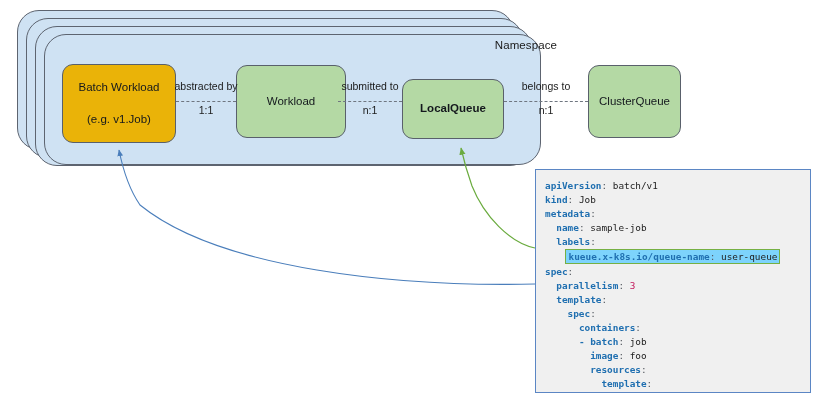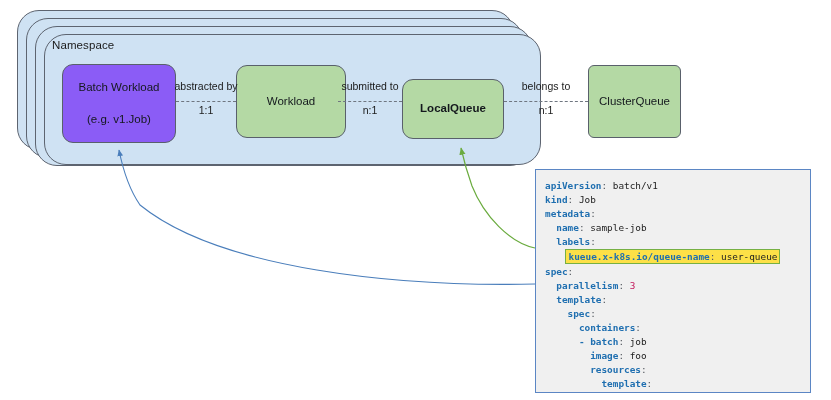--- a/index.html
+++ b/index.html
@@ -33,51 +33,51 @@
     left: 44px; top: 34px;
     width: 497px; height: 131px;
     border: 1.3px solid #5d6470;
     background: #cfe2f3;
     border-radius: 22px;
     box-sizing: border-box;
   }
 
   .ns-title {
     position: absolute;
-    left: 52px;
+    left: 60px;
     top: 39px;
     width: 497px;
-    text-align: left;
+    text-align: right;
     font-size: 11.5px;
     color: #1a1a1a;
     letter-spacing: .1px;
   }
 
   
   .node {
     position: absolute;
     border: 1.4px solid #59606b;
     border-radius: 11px;
     box-sizing: border-box;
     display: flex;
     flex-direction: column;
     align-items: center;
     justify-content: center;
     font-size: 11.5px;
     color: #14181d;
     line-height: 1.55;
     text-align: center;
   }
-  .node.blue  { background: #8b5cf6; }
+  .node.blue  { background: #eab308; }
   .node.green { background: #b4d9a4; }
 
   .n-batch   { left: 62px;  top: 64px; width: 114px; height: 79px; }
   .n-wl      { left: 236px; top: 65px; width: 110px; height: 73px; }
   .n-lq      { left: 402px; top: 79px; width: 102px; height: 60px; font-weight: bold; }
-  .n-cq      { left: 588px; top: 65px; width: 93px;  height: 73px; border-radius: 6px; }
+  .n-cq      { left: 588px; top: 65px; width: 93px;  height: 73px; }
 
   .node .sub { margin-top: 14px; }
 
   
   .rel-line {
     position: absolute;
     height: 0;
     border-top: 1.8px dashed #6f7680;
   }
   .rel-label {
@@ -128,21 +128,21 @@
   }
   .yl { white-space: pre; }
   .kb  { color: #1f6fb0; font-weight: bold; }
   .num { color: #c2185b; }
   .pl  { color: #222222; margin-top: 44px; }
   .colon { color: #555a60; }
 
   .hl-row {
     display: inline-block;
     border: 1.6px solid #76b043;
-    background: #fde047;
+    background: #7dd3fc;
     padding: 0 2px 0 3px;
     margin-left: -3px;
     line-height: 13px;
   }
 </style>
 </head>
 <body>
 
 <div class="ns-layer ns-back-3"></div>
 <div class="ns-layer ns-back-2"></div>

